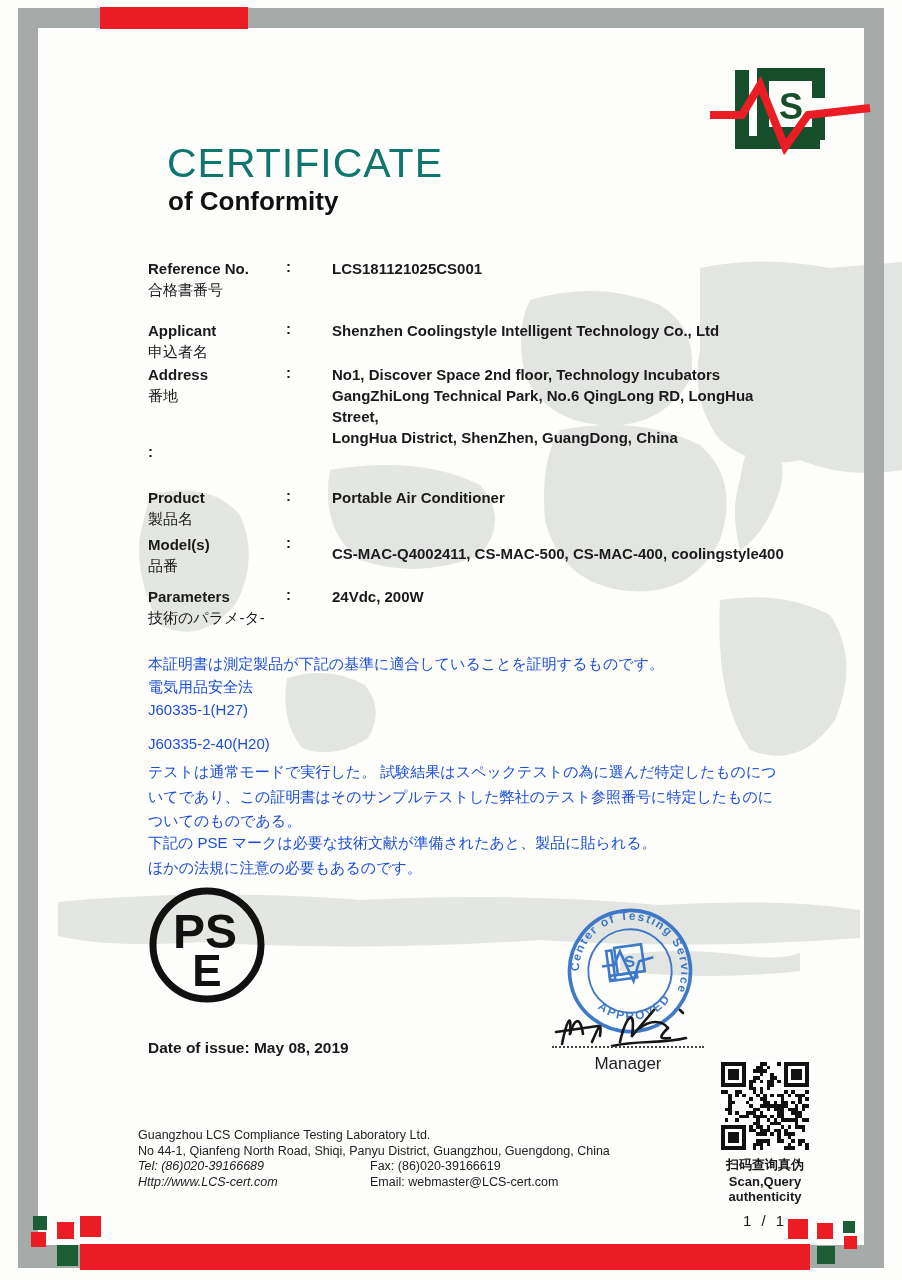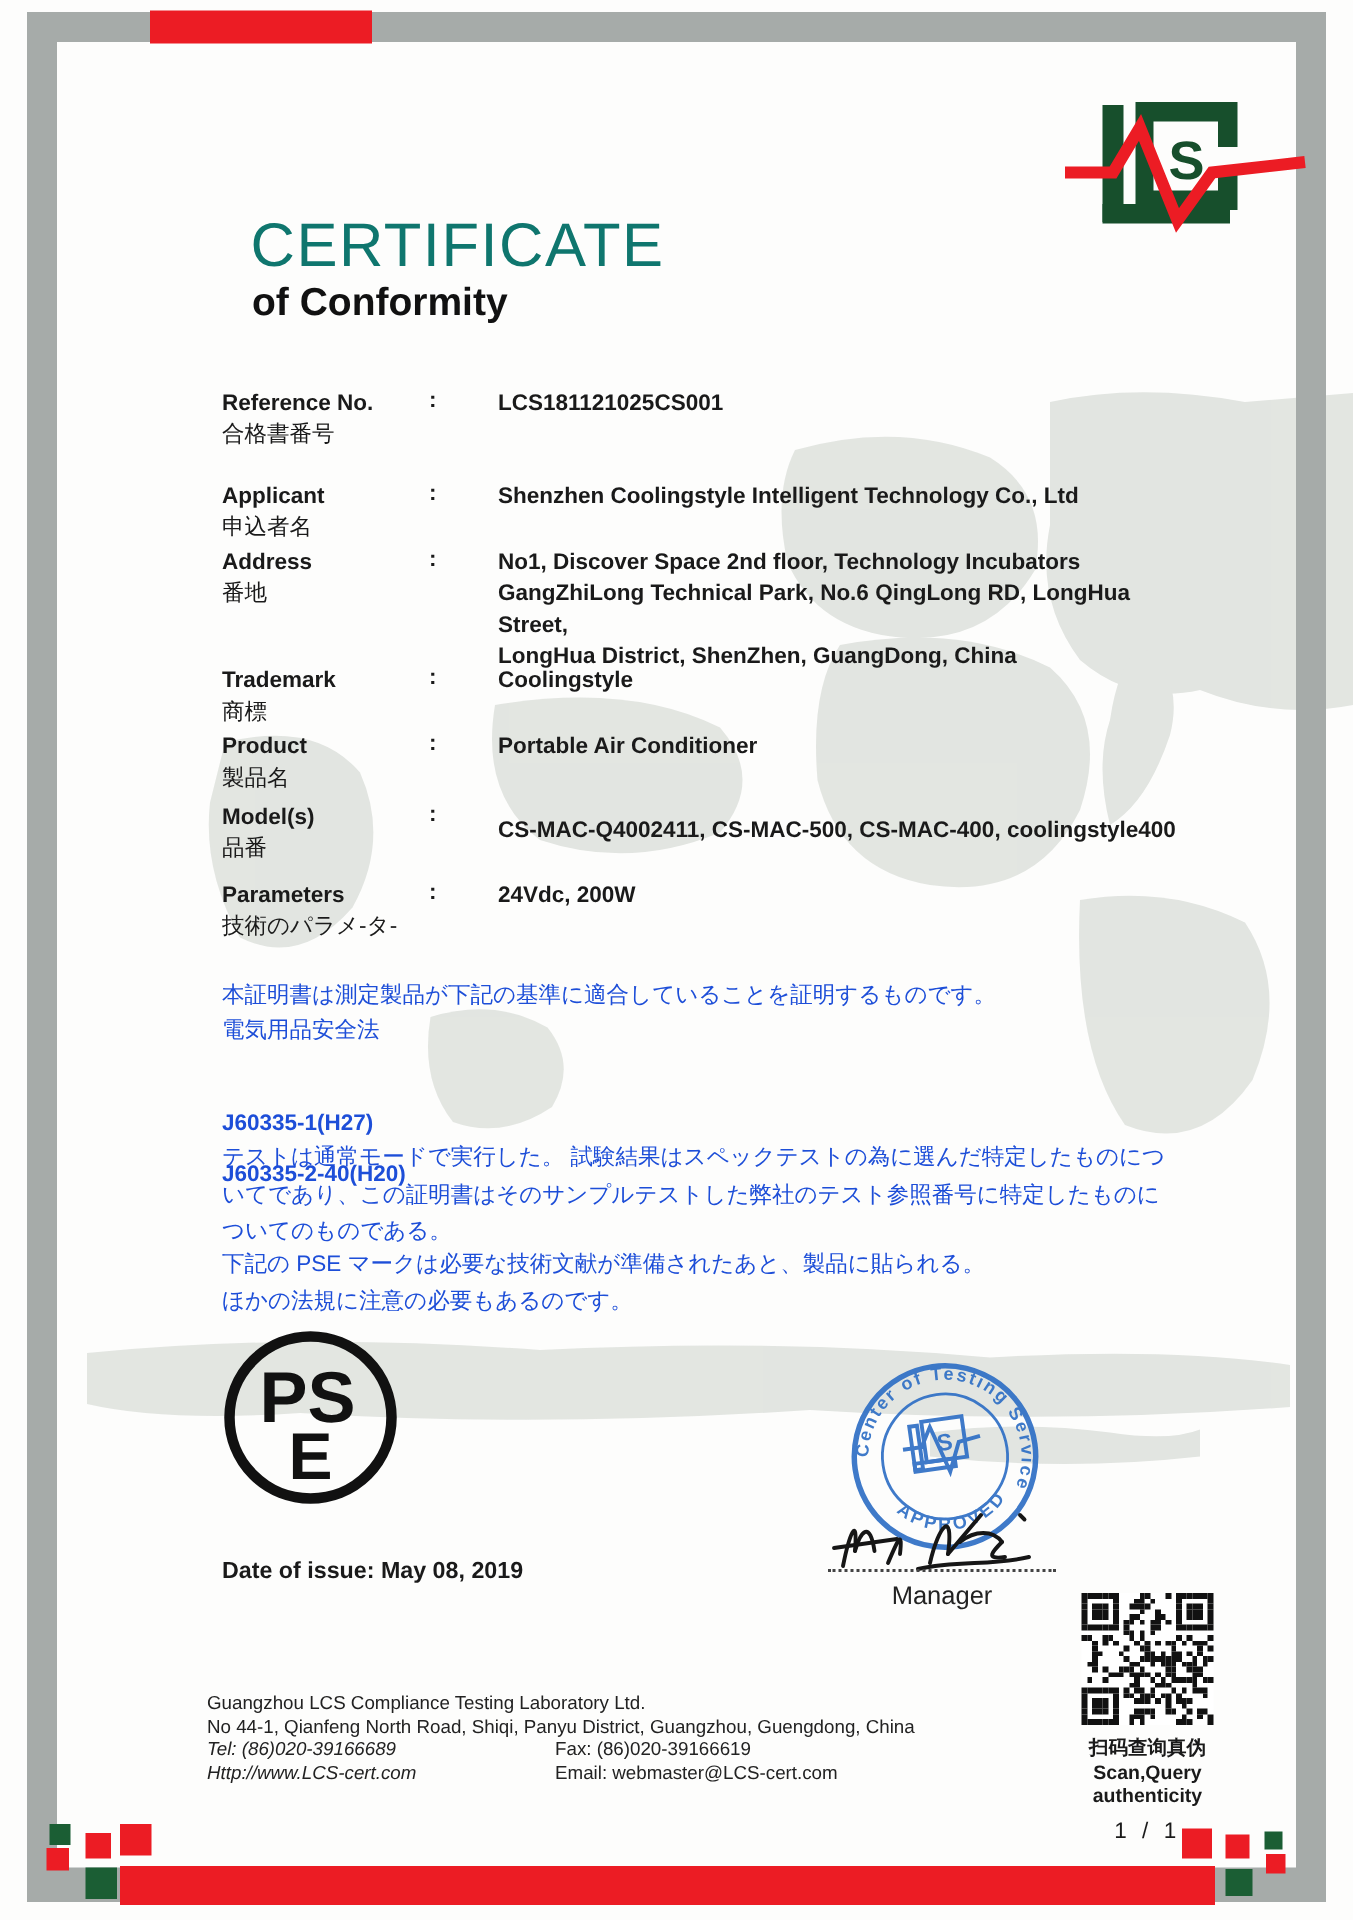--- a/index.html
+++ b/index.html
@@ -20,21 +20,21 @@
   
   .content { position:absolute; left:0; top:0; width:100%; height:100%; z-index:3; color:#1a1a1a; }
   .title { position:absolute; left:167px; top:140px; font-size:41px; font-weight:400; letter-spacing:1px; color:#0f766e; }
   .subtitle { position:absolute; left:168px; top:186px; font-size:26px; font-weight:700; color:#111; }
   .row { position:absolute; left:148px; width:640px; display:grid; grid-template-columns:138px 26px 1fr; font-size:15px; }
   .row .lab { font-weight:700; line-height:21px; }
   .row .lab .jp { font-weight:400; display:block; }
   .row .colon { font-weight:700; }
   .row .val { font-weight:700; white-space:pre-line; line-height:21px;margin-left:20px; }
   .jtext { position:absolute; left:148px; font-size:15px; line-height:23px; white-space:pre-line; color:#1d4ed8; }
-  .jbold { font-weight:700; white-space:normal;margin-top:39px; }
+  .jbold { font-weight:400; white-space:normal; }
   .note { line-height:24.5px; }
   .pse { position:absolute; left:148px; top:886px; }
   .dateline { position:absolute; left:148px; top:1039px; font-size:15.5px; font-weight:700; }
   .stampwrap { position:absolute; left:557px; top:898px; opacity:.92; }
   .sig { position:absolute; left:552px; top:998px; }
   .sigline { position:absolute; left:552px; top:1046px; width:152px; border-bottom:2px dotted #444; }
   .manager { position:absolute; left:558px; top:1054px; width:140px; text-align:center; font-size:17px; color:#222; }
   .qrblock { position:absolute; left:702px; top:1062px; width:126px; text-align:center; }
   .qr { margin:0 auto; width:88px; height:88px; display:grid; grid-template-columns:repeat(25,1fr); grid-template-rows:repeat(25,1fr); background:#fff; }
   .qr i { display:block; }
@@ -112,23 +112,21 @@
       <div class="val">Shenzhen Coolingstyle Intelligent Technology Co., Ltd</div>
     </div>
     <div class="row" style="top:364px;">
       <div class="lab"><span>Address</span><span class="jp">番地</span></div>
       <div class="colon">:</div>
       <div class="val">No1, Discover Space 2nd floor, Technology Incubators
 GangZhiLong Technical Park, No.6 QingLong RD, LongHua Street,
 LongHua District, ShenZhen, GuangDong, China</div>
     </div>
     <div class="row" style="top:443px;">
-      <div class="lab"><span>Trademark</span><span class="jp">商標</span></div>
       <div class="colon">:</div>
-      <div class="val">Coolingstyle</div>
     </div>
     <div class="row" style="top:487px;">
       <div class="lab"><span>Product</span><span class="jp">製品名</span></div>
       <div class="colon">:</div>
       <div class="val">Portable Air Conditioner</div>
     </div>
     <div class="row" style="top:534px;">
       <div class="lab"><span>Model(s)</span><span class="jp">品番</span></div>
       <div class="colon">:</div>
       <div class="val" style="margin-top:9px;">CS-MAC-Q4002411, CS-MAC-500, CS-MAC-400, coolingstyle400</div>

